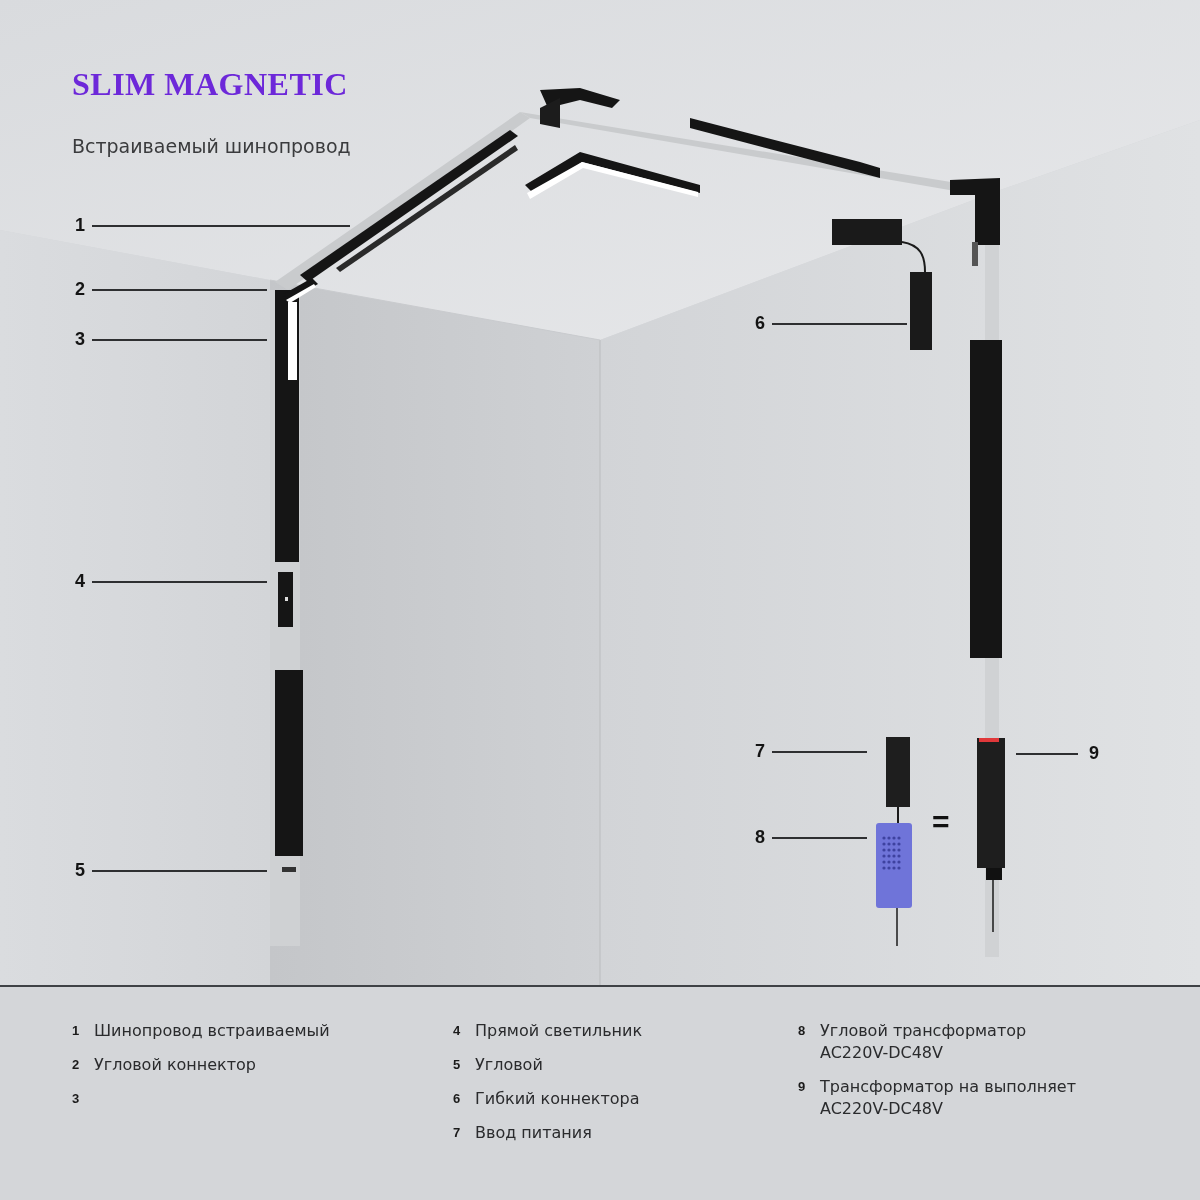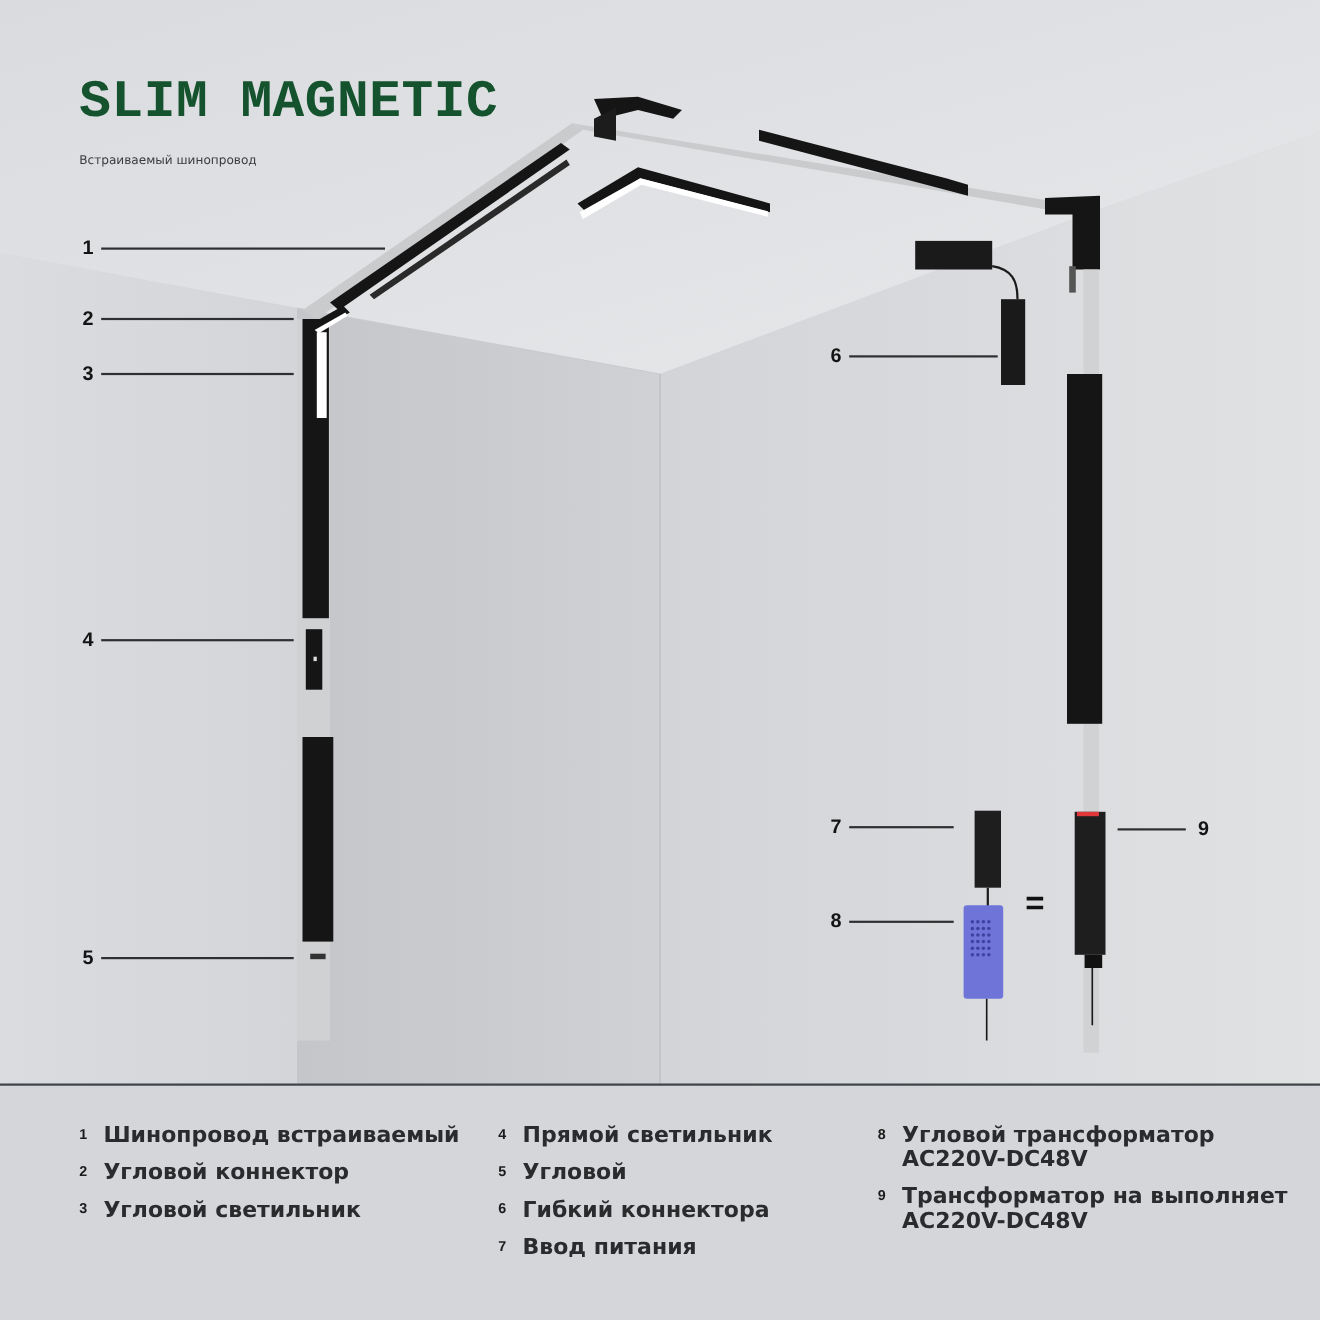--- a/index.html
+++ b/index.html
@@ -2,35 +2,35 @@
 <html><head>
 <meta charset="utf-8">
 <style>
   * { box-sizing: border-box; margin: 0; padding: 0; }
   html, body { width: 1200px; height: 1200px; overflow: hidden; }
   body { font-family: "DejaVu Sans", "Liberation Sans", sans-serif; background: #d4d6d9; position: relative; }
 
   .scene { position: absolute; left: 0; top: 0; width: 1200px; height: 986px; overflow: hidden; }
   .scene svg { position: absolute; left: 0; top: 0; }
 
-  .title { position: absolute; left: 72px; top: 66px; font-size: 48px; font-weight: bold; color: #14532d; letter-spacing: 0.5px; font-family: Liberation Mono, monospace; }
-  .subtitle { position: absolute; left: 72px; top: 133px; font-size: 11px; color: #3a3b3d; line-height: 26px; width: 320px; }
+  .title { position: absolute; left: 72px; top: 66px; font-size: 32px; font-weight: bold; color: #6d28d9; letter-spacing: 0.5px; font-family: Liberation Serif, serif; }
+  .subtitle { position: absolute; left: 72px; top: 133px; font-size: 19px; color: #3a3b3d; line-height: 26px; width: 320px; }
 
   .callout { position: absolute; display: flex; align-items: center; }
   .callout .num { font-family: "Liberation Sans", sans-serif; font-weight: bold; font-size: 18px; color: #141414; width: 16px; text-align: center; }
   .callout .line { height: 2px; background: #2e2f31; }
 
   .equals { position: absolute; left: 932px; top: 805px; font-family: "Liberation Sans", sans-serif; font-weight: bold; font-size: 30px; color: #111; }
 
   .divider { position: absolute; left: 0; top: 985px; width: 1200px; height: 2px; background: #3f4246; }
 
   .legend { position: absolute; top: 1020px; }
   .legend .item { display: flex; margin-bottom: 12px; }
   .legend .idx { width: 22px; font-family: "Liberation Sans", sans-serif; font-weight: bold; font-size: 13px; color: #1b1b1b; padding-top: 3px; }
-  .legend .txt { font-weight: bold; font-size: 20px; color: #2a2b2d; line-height: 22px; }
+  .legend .txt { font-weight: normal; font-size: 16px; color: #2a2b2d; line-height: 22px; }
 </style>
 </head>
 <body>
 
 <div class="scene">
   <svg width="1200" height="986" viewBox="0 0 1200 986">
     <defs>
       <linearGradient id="ceil" x1="0" y1="0" x2="1" y2="1">
         <stop offset="0" stop-color="#d9dbde"></stop>
         <stop offset="1" stop-color="#e7e8ea"></stop>
@@ -187,21 +187,20 @@
   </div>
   <div class="item">
     <span class="idx">2</span>
     <div class="txt">
         <div>Угловой коннектор</div>
       </div>
   </div>
   <div class="item">
     <span class="idx">3</span>
     <div class="txt">
-      <div>Угловой светильник</div>
     </div>
   </div>
 </div>
 
 <div class="legend" style="left:453px;">
   <div class="item">
     <span class="idx">4</span>
     <div class="txt">
         <div>Прямой светильник</div>
       </div>

